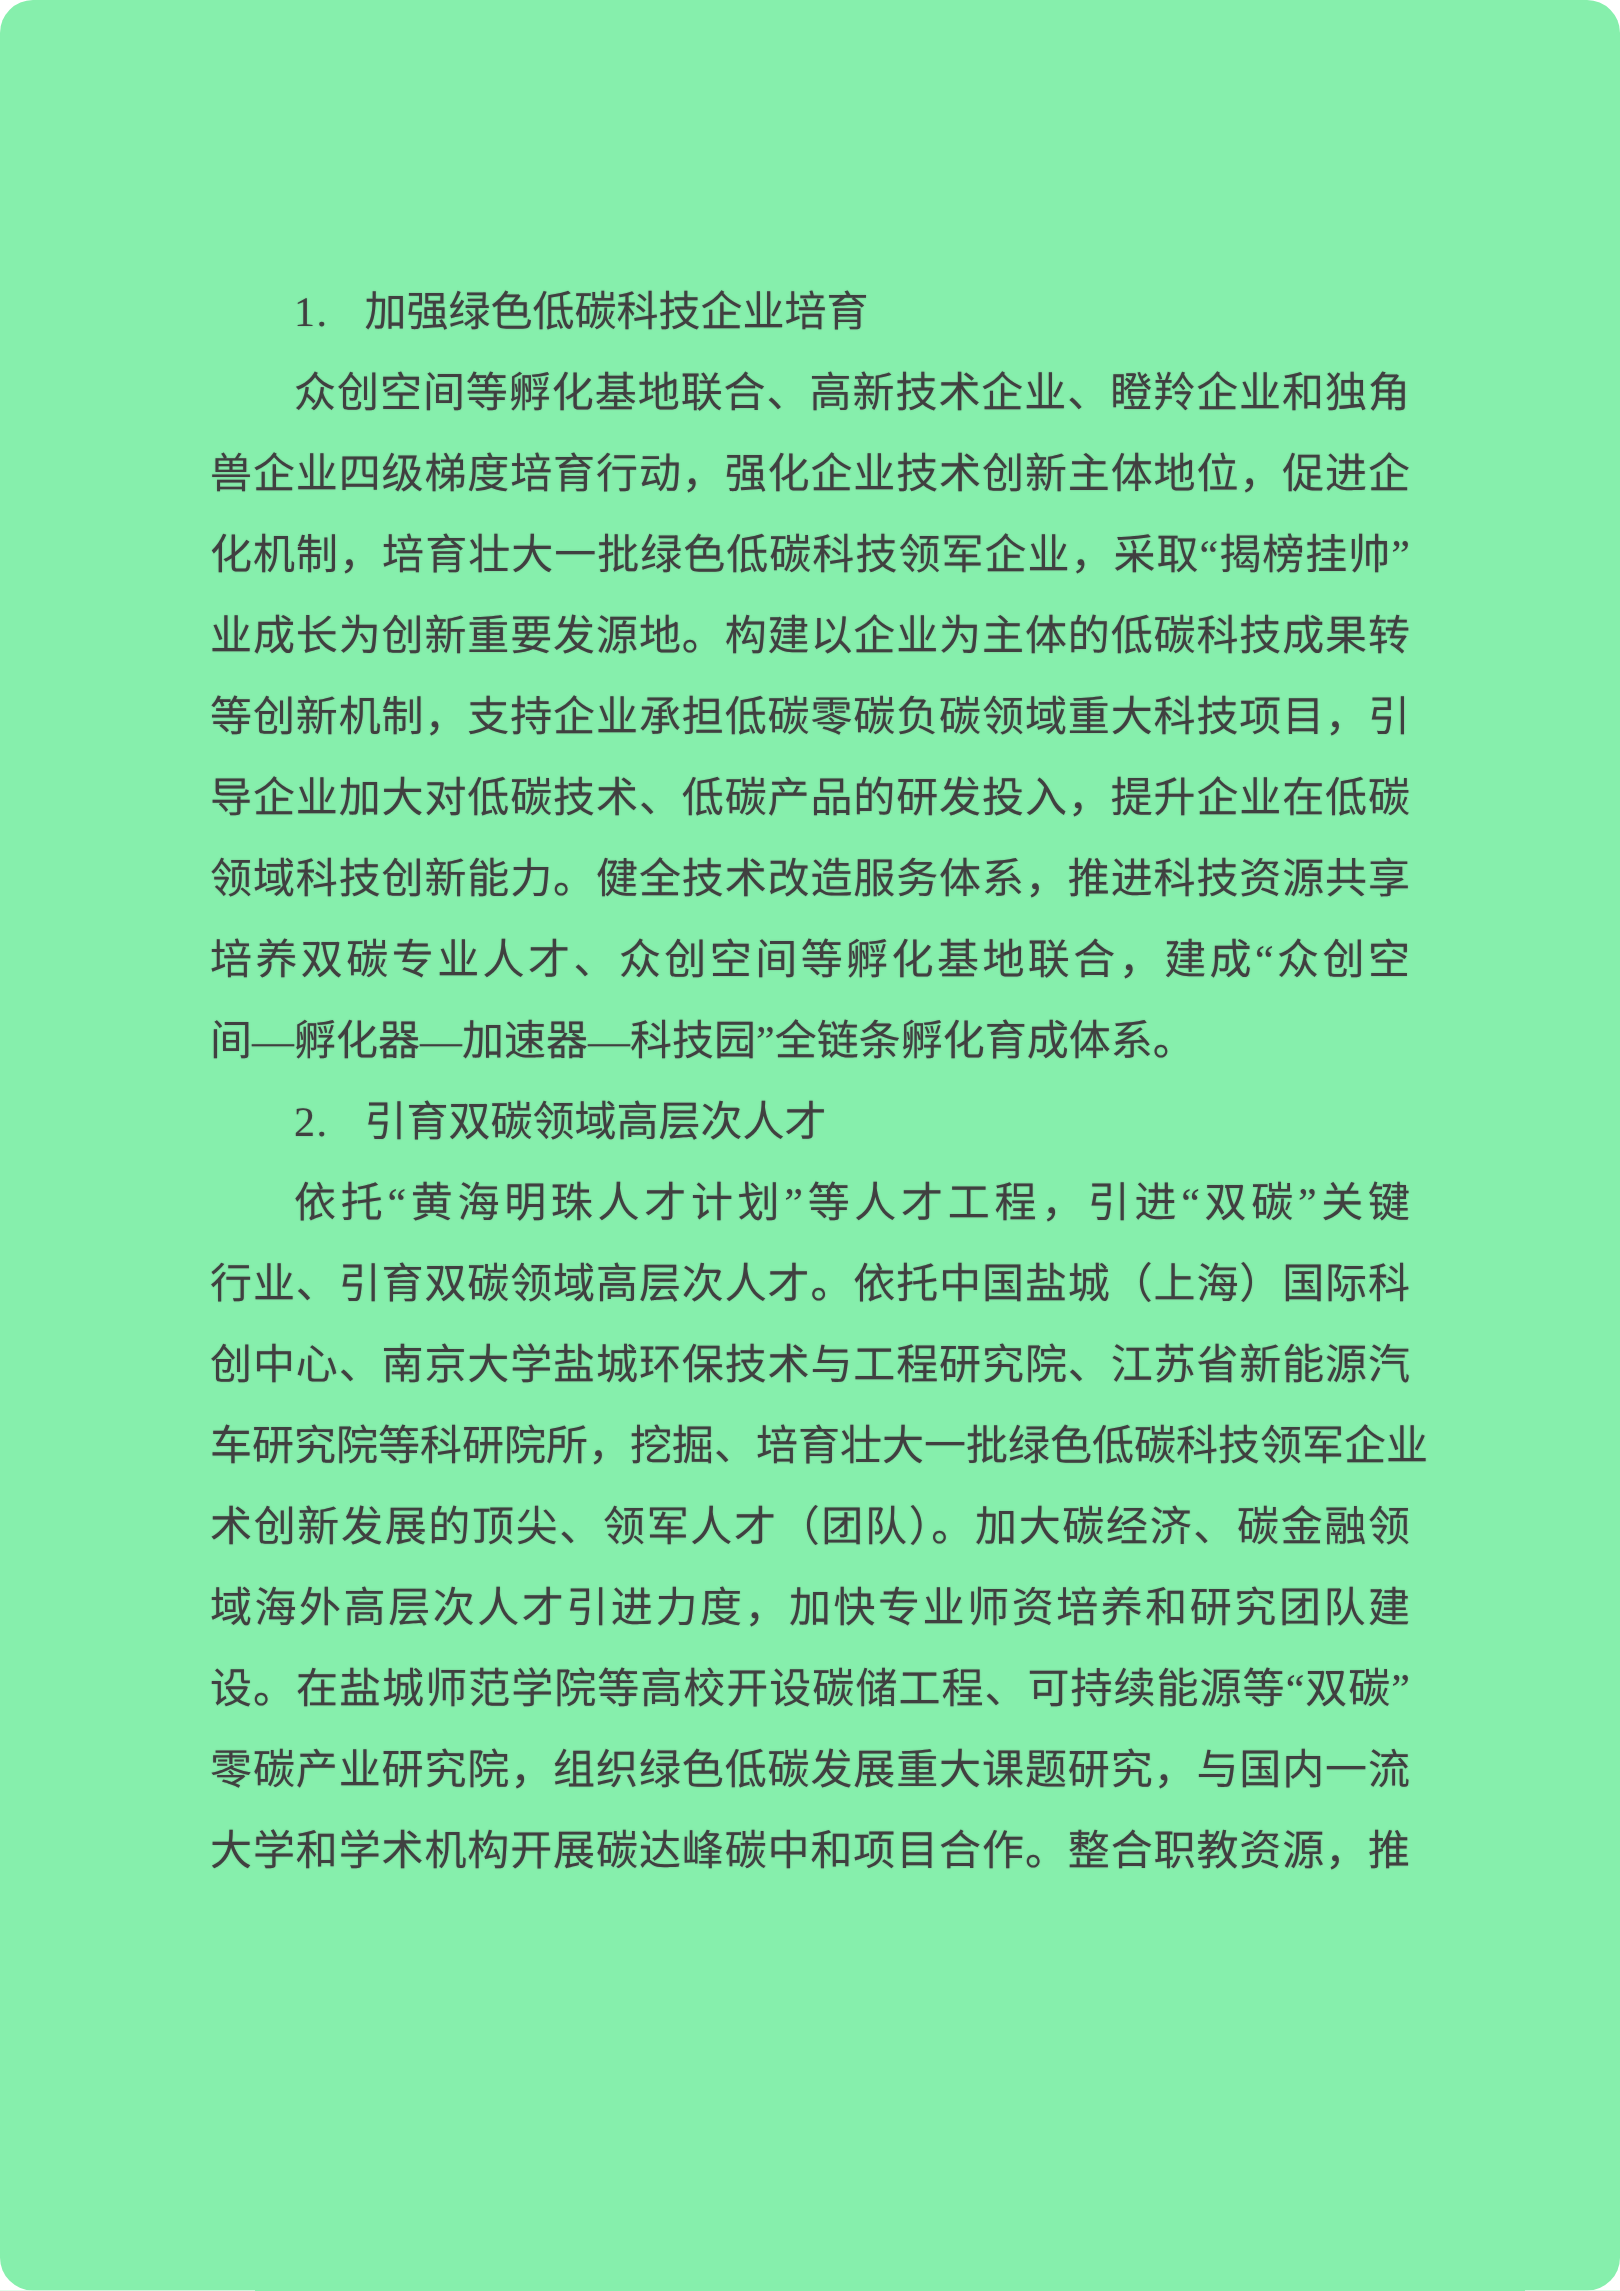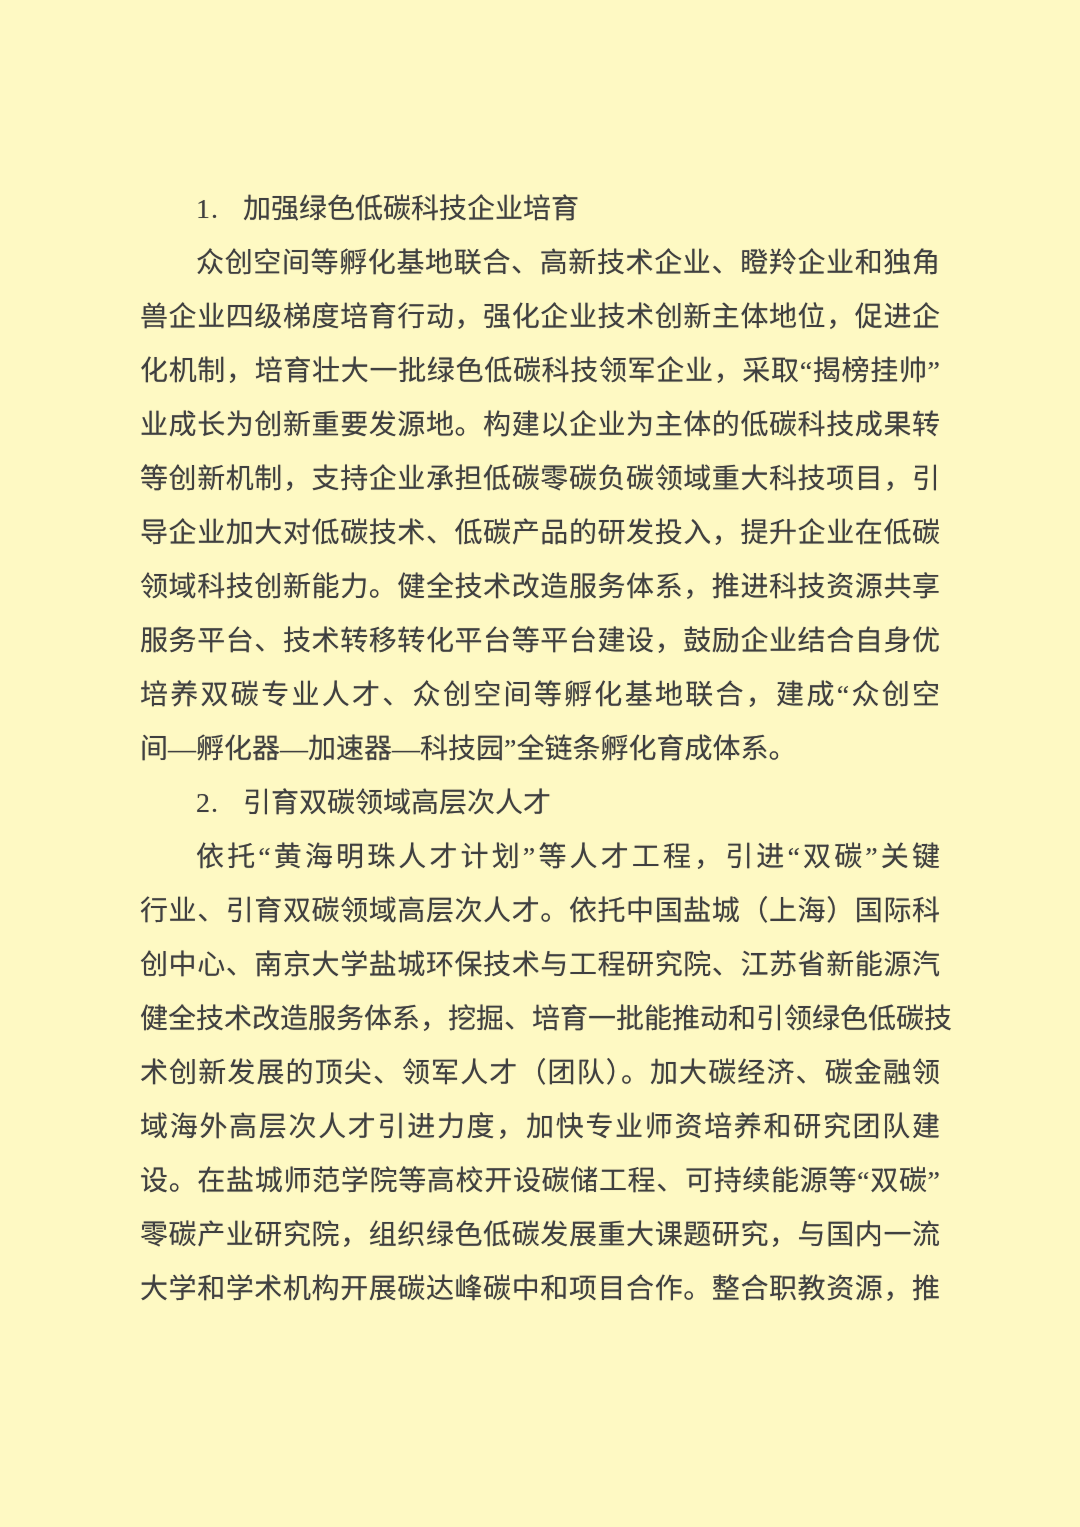--- a/index.html
+++ b/index.html
@@ -41,37 +41,36 @@
     text-indent: 56px;
   }
   .h-num {
     margin-right: 24px;
     letter-spacing: 1px;
   }
 </style>
 </head>
 <body>
 
-<div class="page" style="background: #fef9c3;">
+<div class="page" style="background: #86efac; border-radius: 22px;">
   <main class="doc" id="doc" style="color: rgb(64, 64, 64);">
       <div class="line heading"><span class="h-num">1.</span><span class="h-title">加强绿色低碳科技企业培育</span></div>
       <div class="line body indent full">众创空间等孵化基地联合、高新技术企业、瞪羚企业和独角</div>
       <div class="line body full">兽企业四级梯度培育行动，强化企业技术创新主体地位，促进企</div>
       <div class="line body full">化机制，培育壮大一批绿色低碳科技领军企业，采取“揭榜挂帅”</div>
       <div class="line body full">业成长为创新重要发源地。构建以企业为主体的低碳科技成果转</div>
       <div class="line body full">等创新机制，支持企业承担低碳零碳负碳领域重大科技项目，引</div>
       <div class="line body full">导企业加大对低碳技术、低碳产品的研发投入，提升企业在低碳</div>
       <div class="line body full">领域科技创新能力。健全技术改造服务体系，推进科技资源共享</div>
-      <div class="line body full">服务平台、技术转移转化平台等平台建设，鼓励企业结合自身优</div>
       <div class="line body full">培养双碳专业人才、众创空间等孵化基地联合，建成“众创空</div>
       <div class="line body">间—孵化器—加速器—科技园”全链条孵化育成体系。</div>
       <div class="line heading"><span class="h-num">2.</span><span class="h-title">引育双碳领域高层次人才</span></div>
       <div class="line body indent full">依托“黄海明珠人才计划”等人才工程，引进“双碳”关键</div>
       <div class="line body full">行业、引育双碳领域高层次人才。依托中国盐城（上海）国际科</div>
       <div class="line body full">创中心、南京大学盐城环保技术与工程研究院、江苏省新能源汽</div>
-      <div class="line body full">健全技术改造服务体系，挖掘、培育一批能推动和引领绿色低碳技</div>
+      <div class="line body full">车研究院等科研院所，挖掘、培育壮大一批绿色低碳科技领军企业</div>
       <div class="line body full">术创新发展的顶尖、领军人才（团队）。加大碳经济、碳金融领</div>
       <div class="line body full">域海外高层次人才引进力度，加快专业师资培养和研究团队建</div>
       <div class="line body full">设。在盐城师范学院等高校开设碳储工程、可持续能源等“双碳”</div>
       <div class="line body full">零碳产业研究院，组织绿色低碳发展重大课题研究，与国内一流</div>
       <div class="line body full">大学和学术机构开展碳达峰碳中和项目合作。整合职教资源，推</div>
     </main>
 </div>
 
 </body></html>

